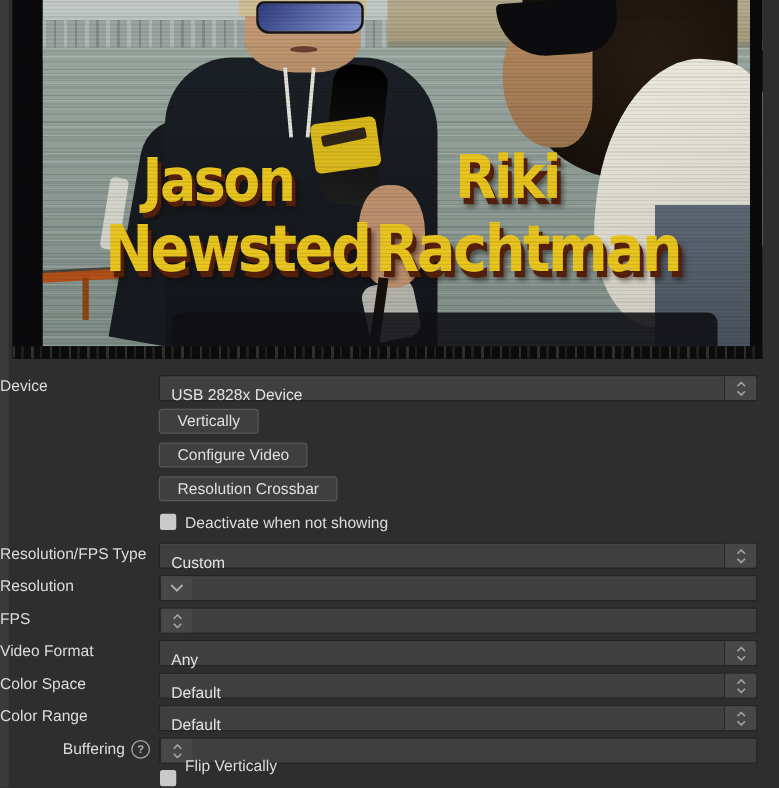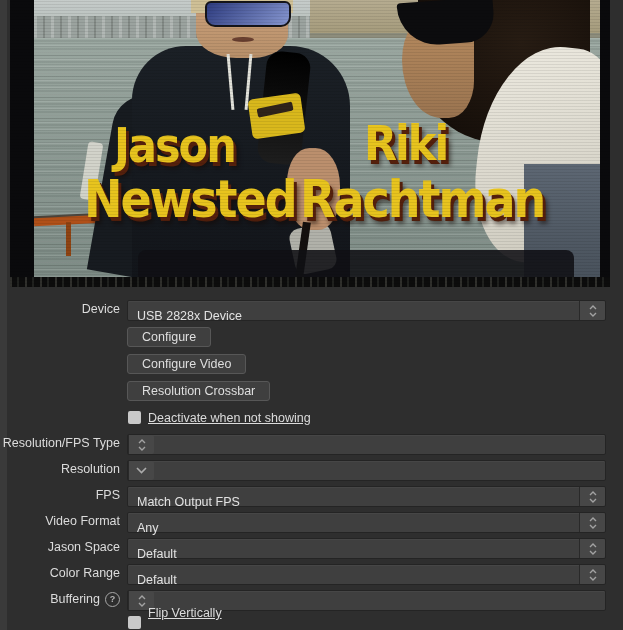--- a/index.html
+++ b/index.html
@@ -59,32 +59,32 @@
   .cap-4{left:290px;top:176px;font-size:46px;}
 
   .bar-left{left:0;top:0;width:24px;height:287px;background:#0a0a0c;z-index:4;}
   .bar-right{left:590px;top:0;width:10px;height:287px;background:#0a0a0c;z-index:4;}
   .vhs-bottom{left:0;top:277px;width:600px;height:10px;z-index:4;background:#0c0c0c;
     background-image:repeating-linear-gradient(90deg, rgba(130,130,118,.3) 0 2px, rgba(0,0,0,0) 2px 7px, rgba(90,95,85,.25) 7px 9px, rgba(0,0,0,0) 9px 15px);}
   .scanlines{left:0;top:0;width:600px;height:287px;z-index:6;pointer-events:none;
     background:repeating-linear-gradient(0deg, rgba(0,0,0,.08) 0 1px, rgba(0,0,0,0) 1px 3px);}
 
   
-  .label{width:120px;left:0;text-align:right;color:#dcdcdc;font-size:12.5px;line-height:21px;height:21px;}
+  .label{width:120px;left:0;text-align:left;color:#dcdcdc;font-size:12.5px;line-height:21px;height:21px;}
   .label-flex{display:flex;justify-content:flex-end;align-items:center;gap:5px;}
   .combo{left:127px;width:477px;height:19px;background:#3f3f3f;border:1px solid #242424;border-radius:2px;
     box-shadow:inset 0 1px 0 rgba(255,255,255,.04);display:flex;align-items:center;}
   .combo-text{flex:1;padding-left:9px;color:#e2e2e2;font-size:12.5px;white-space:nowrap;overflow:hidden;margin-top:10px;}
   .combo-btn{width:25px;align-self:stretch;background:#474747;border-left:1px solid #292929;border-radius:0 2px 2px 0;
     display:flex;flex-direction:column;align-items:center;justify-content:center;gap:2px;}
   .combo-btn svg{display:block;}
   .btn{left:127px;height:20px;background:#3f3f3f;border:1px solid #575757;border-radius:3px;
     color:#dfdfdf;font-size:12.5px;line-height:18px;padding:0 14px;display:inline-block;box-sizing:border-box;}
   .checkbox{width:13px;height:13px;background:#c9c9c9;border-radius:2px;left:128px;}
-  .check-label{left:148px;color:#dcdcdc;font-size:12.5px;line-height:14px;text-decoration:underline;}
+  .check-label{left:148px;color:#dcdcdc;font-size:12.5px;line-height:14px;}
   .help-icon{width:13px;height:13px;border:1px solid #a8a8a8;border-radius:50%;color:#b4b4b4;
     font-size:9px;font-weight:bold;display:inline-flex;align-items:center;justify-content:center;flex:0 0 auto;}
 </style>
 </head>
 <body>
 
 <div class="abs left-strip"></div>
 
 <div class="abs preview">
   <div class="sky"></div>
@@ -131,29 +131,30 @@
   <span class="combo-btn">
     <svg width="8" height="5" viewBox="0 0 8 5">
         <polyline points="1,4 4,1 7,4" fill="none" stroke="#a2a2a2" stroke-width="1.4"></polyline>
       </svg>
     <svg width="8" height="5" viewBox="0 0 8 5">
         <polyline points="1,1 4,4 7,1" fill="none" stroke="#a2a2a2" stroke-width="1.4"></polyline>
       </svg>
   </span>
 </div>
 
-<div class="abs btn" style="top:327px">Configure</div>
+<div class="abs btn" style="top:327px">Vertically</div>
 <div class="abs btn" style="top:354px">Configure Video</div>
 <div class="abs btn" style="top:381px">Resolution Crossbar</div>
 
 <div class="abs checkbox" style="top:411px"></div>
 <div class="abs check-label" style="top:411px">Deactivate when not showing</div>
 
 <div class="abs label" style="top:433px">Resolution/FPS Type</div>
 <div class="abs combo" style="top:434px">
+  <span class="combo-text">Custom</span>
   <span class="combo-btn">
     <svg width="8" height="5" viewBox="0 0 8 5">
         <polyline points="1,4 4,1 7,4" fill="none" stroke="#a2a2a2" stroke-width="1.4"></polyline>
       </svg>
     <svg width="8" height="5" viewBox="0 0 8 5">
         <polyline points="1,1 4,4 7,1" fill="none" stroke="#a2a2a2" stroke-width="1.4"></polyline>
       </svg>
   </span>
 </div>
 
@@ -161,21 +162,20 @@
 <div class="abs combo" style="top:460px">
   <span class="combo-btn">
     <svg width="11" height="7" viewBox="0 0 11 7">
         <polyline points="1,1 5.5,5.5 10,1" fill="none" stroke="#ababab" stroke-width="1.6"></polyline>
       </svg>
   </span>
 </div>
 
 <div class="abs label" style="top:485px">FPS</div>
 <div class="abs combo" style="top:486px">
-  <span class="combo-text">Match Output FPS</span>
   <span class="combo-btn">
     <svg width="8" height="5" viewBox="0 0 8 5">
         <polyline points="1,4 4,1 7,4" fill="none" stroke="#a2a2a2" stroke-width="1.4"></polyline>
       </svg>
     <svg width="8" height="5" viewBox="0 0 8 5">
         <polyline points="1,1 4,4 7,1" fill="none" stroke="#a2a2a2" stroke-width="1.4"></polyline>
       </svg>
   </span>
 </div>
 
@@ -185,21 +185,21 @@
   <span class="combo-btn">
     <svg width="8" height="5" viewBox="0 0 8 5">
         <polyline points="1,4 4,1 7,4" fill="none" stroke="#a2a2a2" stroke-width="1.4"></polyline>
       </svg>
     <svg width="8" height="5" viewBox="0 0 8 5">
         <polyline points="1,1 4,4 7,1" fill="none" stroke="#a2a2a2" stroke-width="1.4"></polyline>
       </svg>
   </span>
 </div>
 
-<div class="abs label" style="top:537px">Jason Space</div>
+<div class="abs label" style="top:537px">Color Space</div>
 <div class="abs combo" style="top:538px">
   <span class="combo-text">Default</span>
   <span class="combo-btn">
     <svg width="8" height="5" viewBox="0 0 8 5">
         <polyline points="1,4 4,1 7,4" fill="none" stroke="#a2a2a2" stroke-width="1.4"></polyline>
       </svg>
     <svg width="8" height="5" viewBox="0 0 8 5">
         <polyline points="1,1 4,4 7,1" fill="none" stroke="#a2a2a2" stroke-width="1.4"></polyline>
       </svg>
   </span>

